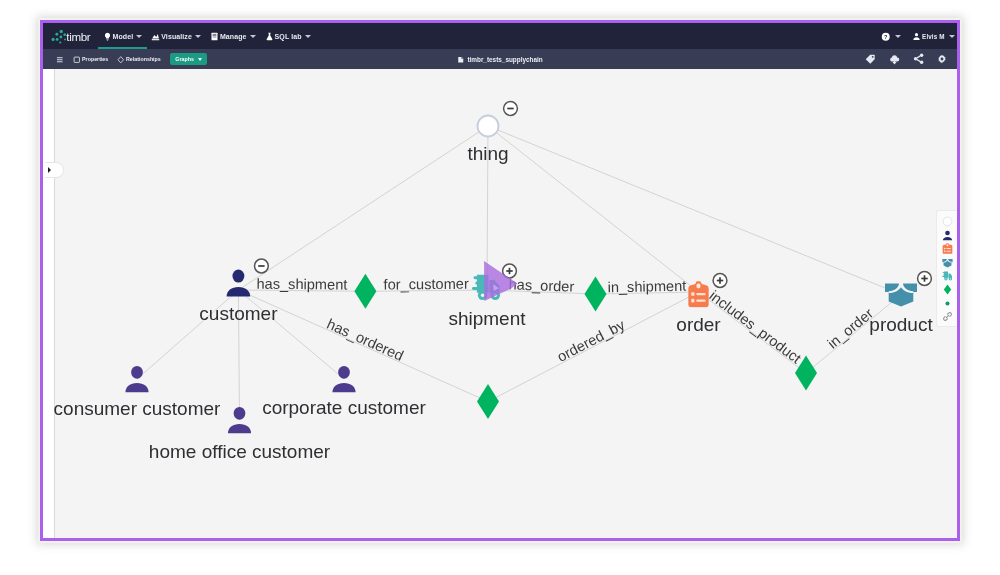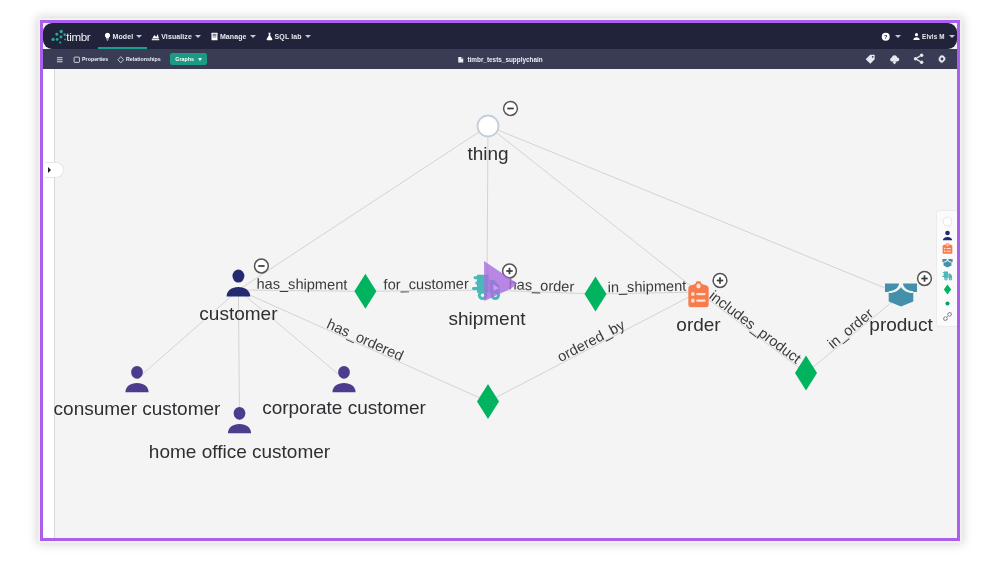--- a/index.html
+++ b/index.html
@@ -4,21 +4,21 @@
 <style>
   html,body{margin:0;padding:0;}
   body{width:1000px;height:575px;background:#ffffff;font-family:"Liberation Sans",sans-serif;overflow:hidden;}
   #shadow{position:absolute;left:38px;top:18px;width:924px;height:525px;border-radius:2px;
     box-shadow:0 0 9px 2px rgba(140,140,140,0.30);background:#f1f2ec;}
   #frame{position:absolute;left:40px;top:20px;width:920px;height:521px;border:3px solid #ab5fee;
     box-sizing:border-box;background:#f4f4f4;overflow:hidden;}
   #inner{position:absolute;inset:0;overflow:hidden;}
 
   
-  .navbar{position:absolute;left:0;top:0;width:914px;height:26px;background:#20233a;border-radius:9px;}
+  .navbar{position:absolute;left:0;top:0;width:914px;height:26px;background:#20233a;}
   .nav-logo{position:absolute;left:7px;top:4.5px;width:45px;height:16px;}
   .nav-items{position:absolute;left:55px;top:0;height:26px;display:flex;align-items:center;gap:0px;}
   .nav-item{display:flex;align-items:center;height:26px;padding:0 4.5px;color:#e8eaf0;font-size:7.0px;
     font-weight:700;letter-spacing:.1px;position:relative;cursor:pointer;}
   .nav-item .ico{width:7.6px;height:7.6px;margin-right:2.4px;display:block;flex:none;}
   .nav-item .cv{margin-left:3px;width:0;height:0;border-left:3px solid transparent;border-right:3px solid transparent;
     border-top:3.2px solid #c3c8d6;}
   .nav-item.active::after{content:"";position:absolute;left:0;right:0;bottom:0;height:2px;background:#1b9e8b;}
   .nav-right{position:absolute;right:2px;top:0;height:26px;display:flex;align-items:center;gap:11px;}
   .nav-right .nav-item{font-size:6.3px;padding:0 0px;}

